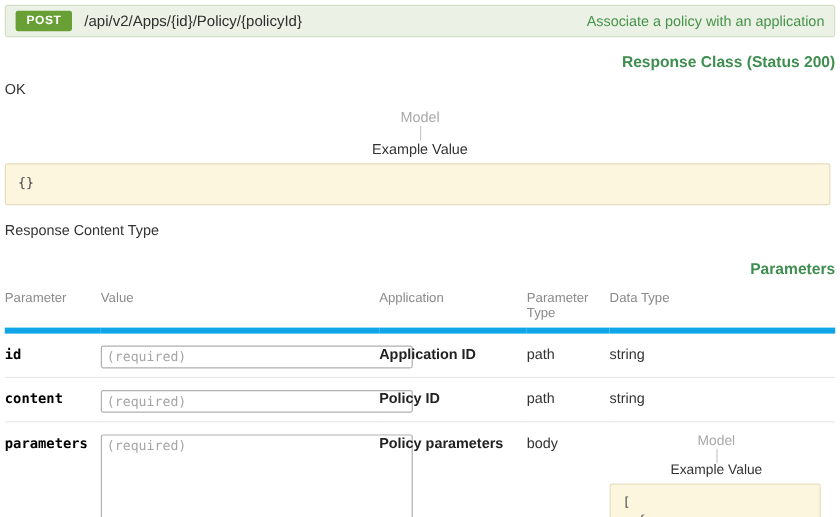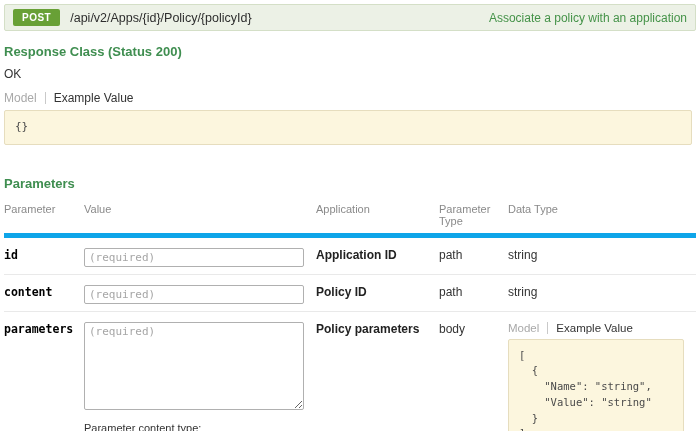--- a/index.html
+++ b/index.html
@@ -24,25 +24,25 @@
   }
   .endpoint-path {
     margin-left: 10px; color: #2e2e2e; font-size: 12.5px;
   }
   .endpoint-summary {
     margin-left: auto; color: #459349; font-size: 12px;
     cursor: pointer; text-decoration: none;
   }
   
   .section-title {
-    color: #3f8e50; font-size: 13px; font-weight: bold;
+    color: #3f8e50; font-size: 13px; font-weight: bold; text-align: right;
   }
   .response-title { margin-top: 13px; }
   .status-text { margin-top: 8px; color: #333; }
-  .tabs { display: flex; align-items: center; margin-top: 10px; font-size: 12px; }
+  .tabs { display: flex; align-items: center; margin-top: 10px; font-size: 12px; flex-direction: column; }
   .tab { cursor: pointer; }
   .tab.inactive { color: #a9a9a9; }
   .tab.active { color: #333; }
   .tab-divider { border-left: 1px solid #c9c9c9; height: 12px; margin: 0 8px; }
   .code-block {
     background: #fcf6de; border: 1px solid #e6ddbe; border-radius: 2px;
     font-family: "DejaVu Sans Mono", "Liberation Mono", monospace;
     font-size: 11px; color: #4a4a4a; line-height: 1.5;
     padding: 8px 10px; margin-top: 5px; white-space: pre;
   }
@@ -68,21 +68,21 @@
   td {
     padding: 10px 10px 7px 0; vertical-align: top;
     border-bottom: 1px solid #e9e9e9; font-size: 12px;
   }
   .param-name {
     font-family: "DejaVu Sans Mono", "Liberation Mono", monospace;
     font-weight: bold; color: #000; font-size: 11.5px;
   }
   .param-desc { font-weight: bold; color: #222; }
   .param-input, .param-textarea {
-    width: 220px; border: 1px solid #b0b0b0; border-radius: 2px;
+    width: 260px; border: 1px solid #b0b0b0; border-radius: 2px;
     font-family: "DejaVu Sans Mono", "Liberation Mono", monospace;
     font-size: 11px; color: #333; padding: 2px 4px; background: #fff;
   }
   .param-input { height: 19px; }
   .param-textarea { height: 88px; resize: both; }
   .param-input::placeholder, .param-textarea::placeholder { color: #a6a6a6; }
   .content-type-block { margin-top: 9px; }
   .content-type-label { font-size: 11px; color: #333; margin-bottom: 3px; }
   .tabs.small { margin-top: 0; font-size: 11.5px; }
   .param-example { width: 176px; font-size: 10.5px; cursor: pointer; }
@@ -101,20 +101,21 @@
 
 <div class="tabs">
   <span class="tab inactive">Model</span>
   <span class="tab-divider"></span>
   <span class="tab active">Example Value</span>
 </div>
 
 <pre class="code-block response-example">{}</pre>
 
 <div class="content-type-row">
+  <span>Response Content Type</span>
 </div>
 
 <div class="section-title params-title">Parameters</div>
 
 <table>
   <colgroup>
       <col class="c1">
       <col class="c2">
       <col class="c3">
       <col class="c4">

